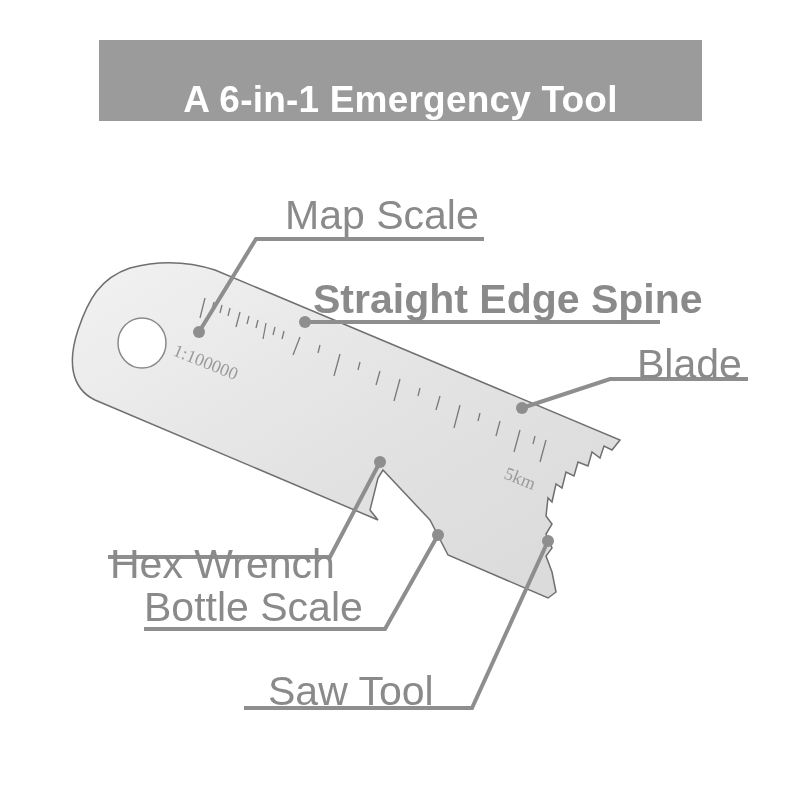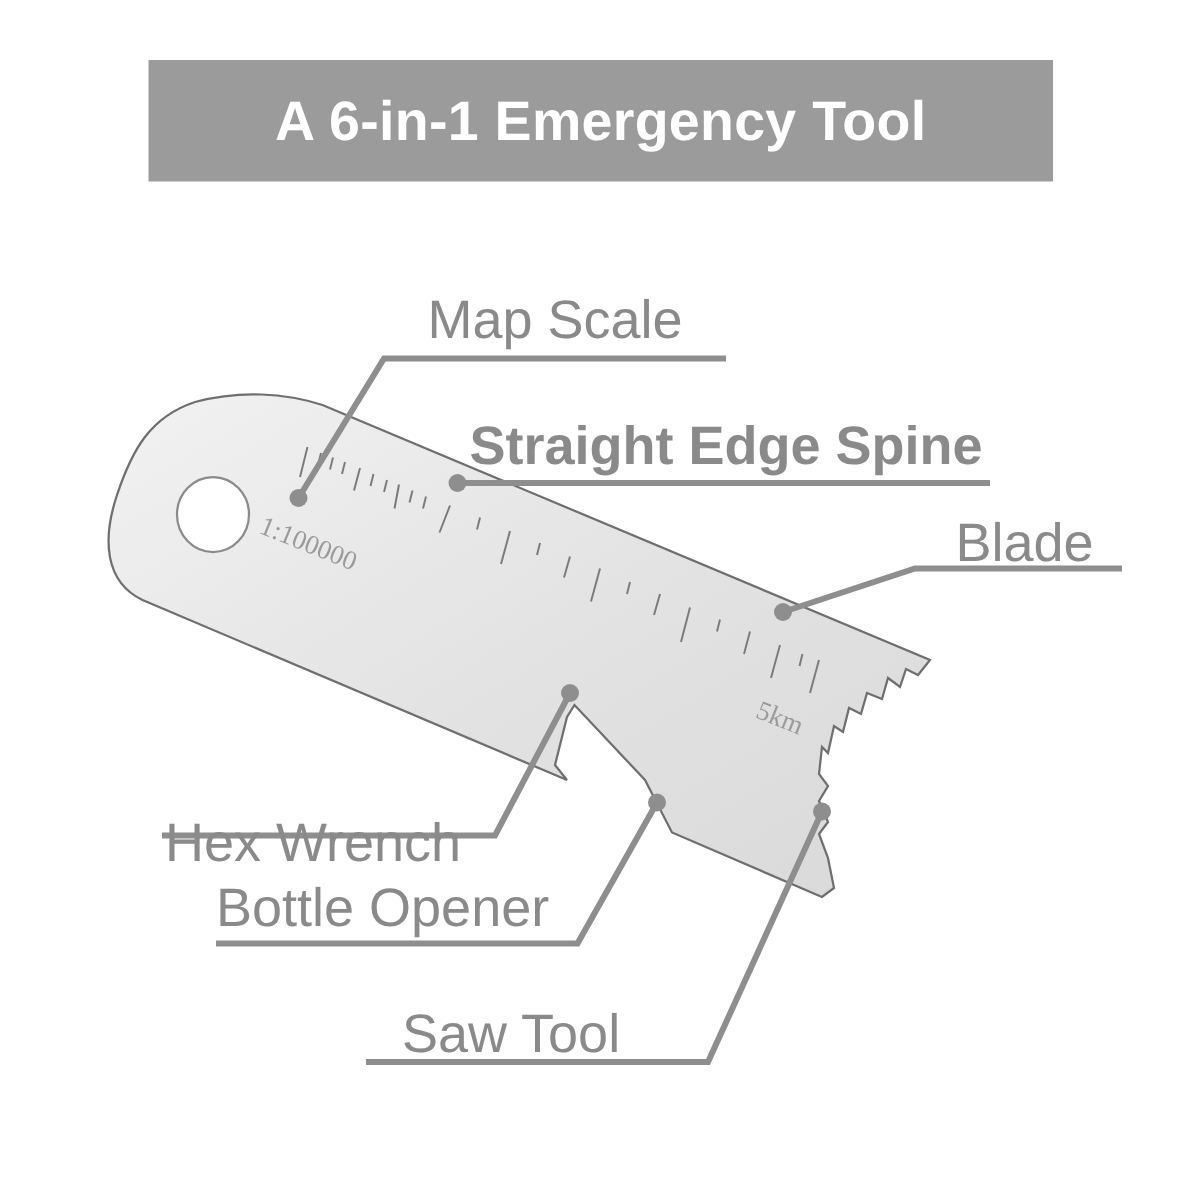--- a/index.html
+++ b/index.html
@@ -1,23 +1,23 @@
 <!DOCTYPE html>
 <html><head>
 <meta charset="utf-8">
 <style>
   html, body { margin: 0; padding: 0; background: #ffffff; }
   body { width: 800px; height: 800px; position: relative; overflow: hidden; font-family: "Liberation Sans", sans-serif; }
   .title-banner {
     position: absolute; left: 99px; top: 40px; width: 603px; height: 81px;
-    background: #9b9b9b; display: flex; align-items: center; justify-content: center;
+    background: #9b9b9b; display: flex; align-items: flex-end; justify-content: center;
   }
   .title-text { color: #ffffff; font-weight: bold; font-size: 37px; letter-spacing: 0.2px; font-family: "Liberation Sans", sans-serif; }
   svg.diagram { position: absolute; left: 0; top: 0; }
-  .label { position: absolute; color: #8a8a8a; font-size: 36px; font-family: "Liberation Sans", sans-serif; white-space: nowrap; line-height: 1; }
+  .label { position: absolute; color: #8a8a8a; font-size: 41px; font-family: "Liberation Sans", sans-serif; white-space: nowrap; line-height: 1; }
 </style>
 </head>
 <body>
 
 <div class="title-banner">
   <span class="title-text">A 6-in-1 Emergency Tool</span>
 </div>
 
 <svg class="diagram" width="800" height="800" viewBox="0 0 800 800">
   <defs>
@@ -88,14 +88,14 @@
     <circle cx="380" cy="462" r="6"></circle>
     <circle cx="438" cy="535" r="6"></circle>
     <circle cx="548" cy="541" r="6"></circle>
   </g>
 </svg>
 
 <div class="label" style="left:285px; top:195px;">Map Scale</div>
 <div class="label" style="left:313px; top:279px;font-weight:bold;">Straight Edge Spine</div>
 <div class="label" style="left:637px; top:344px;">Blade</div>
 <div class="label" style="left:110px; top:519px;margin-top:25px;">Hex Wrench</div>
-<div class="label" style="left:144px; top:587px;">Bottle Opener</div>
+<div class="label" style="left:144px; top:587px;">Bottle Scale</div>
 <div class="label" style="left:268px; top:671px;">Saw Tool</div>
 
 </body></html>

